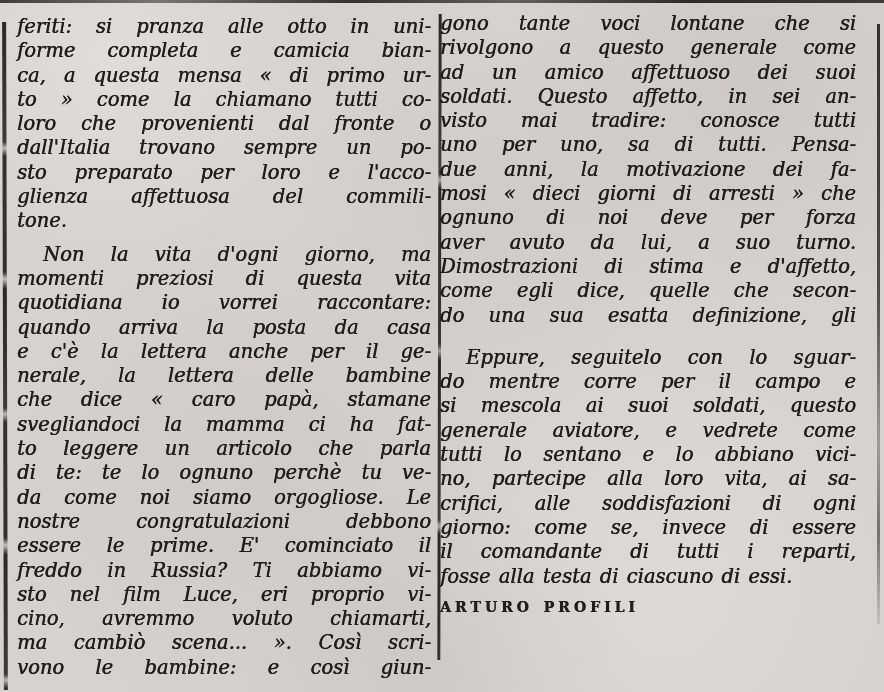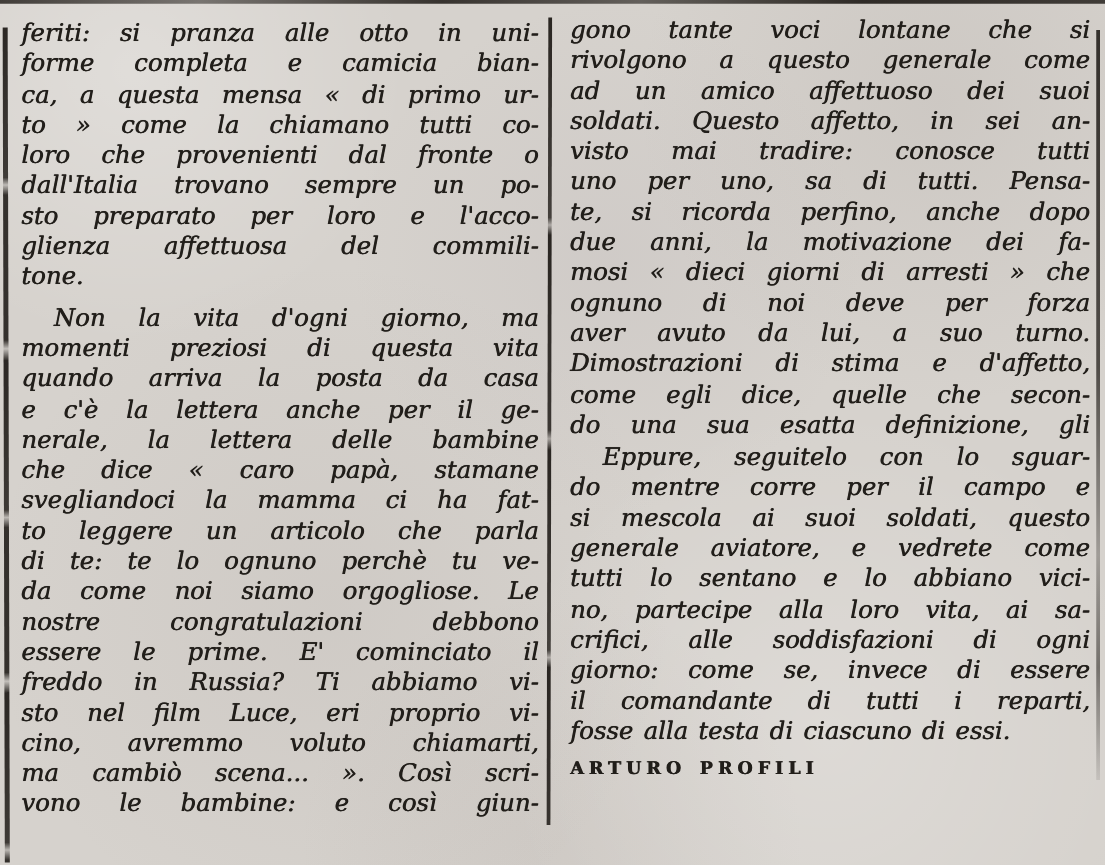--- a/index.html
+++ b/index.html
@@ -62,32 +62,32 @@
   
   .col {
     position: absolute;
     font-style: italic;
     font-size: 19.5px;
     line-height: 24.3px;
     text-shadow: 0.4px 0 0 currentColor, 0 0 0.6px rgba(20,16,12,0.35);
     word-spacing: 2px;
   }
   .col-left  { left: 17px;  top: 15px; width: 414px; }
-  .col-right { left: 456px; top: 12px; width: 416px; }
+  .col-right { left: 440px; top: 12px; width: 416px; }
 
   .line {
     text-align: justify;
     text-align-last: justify;
     white-space: normal;
     min-height: 24.3px;
   }
   .line.end    { text-align-last: left; }
   .line.indent { text-indent: 26px; }
   .line.gap-lg { margin-top: 9px; }
-  .line.gap-sm { margin-top: 2px; font-style: italic; }
+  .line.gap-sm { margin-top: 18px; font-style: italic; }
 
   .byline {
     margin-top: 6px;
     padding-right: 14px;
     font-style: normal;
     font-weight: bold;
     font-size: 14px;
     letter-spacing: 4px;
     text-align: left;
     text-shadow: 0.5px 0 0 currentColor;
@@ -107,20 +107,21 @@
       <div class="line">forme completa e camicia bian-</div>
       <div class="line">ca, a questa mensa « di primo ur-</div>
       <div class="line">to » come la chiamano tutti co-</div>
       <div class="line">loro che provenienti dal fronte o</div>
       <div class="line">dall'Italia trovano sempre un po-</div>
       <div class="line">sto preparato per loro e l'acco-</div>
       <div class="line">glienza affettuosa del commili-</div>
       <div class="line end">tone.</div>
       <div class="line indent gap-lg">Non la vita d'ogni giorno, ma</div>
       <div class="line">momenti preziosi di questa vita</div>
+      <div class="line">quotidiana io vorrei raccontare:</div>
       <div class="line">quando arriva la posta da casa</div>
       <div class="line">e c'è la lettera anche per il ge-</div>
       <div class="line">nerale, la lettera delle bambine</div>
       <div class="line">che dice « caro papà, stamane</div>
       <div class="line">svegliandoci la mamma ci ha fat-</div>
       <div class="line">to leggere un articolo che parla</div>
       <div class="line">di te: te lo ognuno perchè tu ve-</div>
       <div class="line">da come noi siamo orgogliose. Le</div>
       <div class="line">nostre congratulazioni debbono</div>
       <div class="line">essere le prime. E' cominciato il</div>
@@ -132,21 +133,20 @@
     </div>
 
   <div class="col col-right">
 
   <div class="line">gono tante voci lontane che si</div>
       <div class="line">rivolgono a questo generale come</div>
       <div class="line">ad un amico affettuoso dei suoi</div>
       <div class="line">soldati. Questo affetto, in sei an-</div>
       <div class="line">visto mai tradire: conosce tutti</div>
       <div class="line">uno per uno, sa di tutti. Pensa-</div>
-      <div class="line">te, si ricorda perfino, anche dopo</div>
       <div class="line">due anni, la motivazione dei fa-</div>
       <div class="line">mosi « dieci giorni di arresti » che</div>
       <div class="line">ognuno di noi deve per forza</div>
       <div class="line">aver avuto da lui, a suo turno.</div>
       <div class="line">Dimostrazioni di stima e d'affetto,</div>
       <div class="line">come egli dice, quelle che secon-</div>
       <div class="line">do una sua esatta definizione, gli</div>
       <div class="line indent gap-sm">Eppure, seguitelo con lo sguar-</div>
       <div class="line">do mentre corre per il campo e</div>
       <div class="line">si mescola ai suoi soldati, questo</div>

